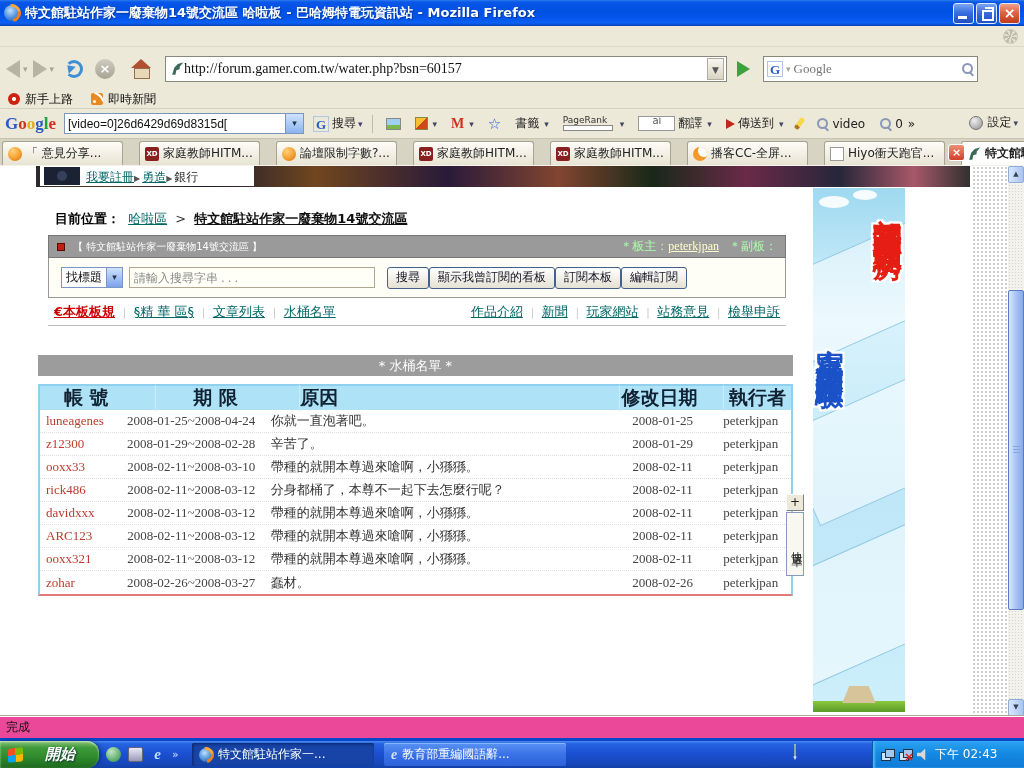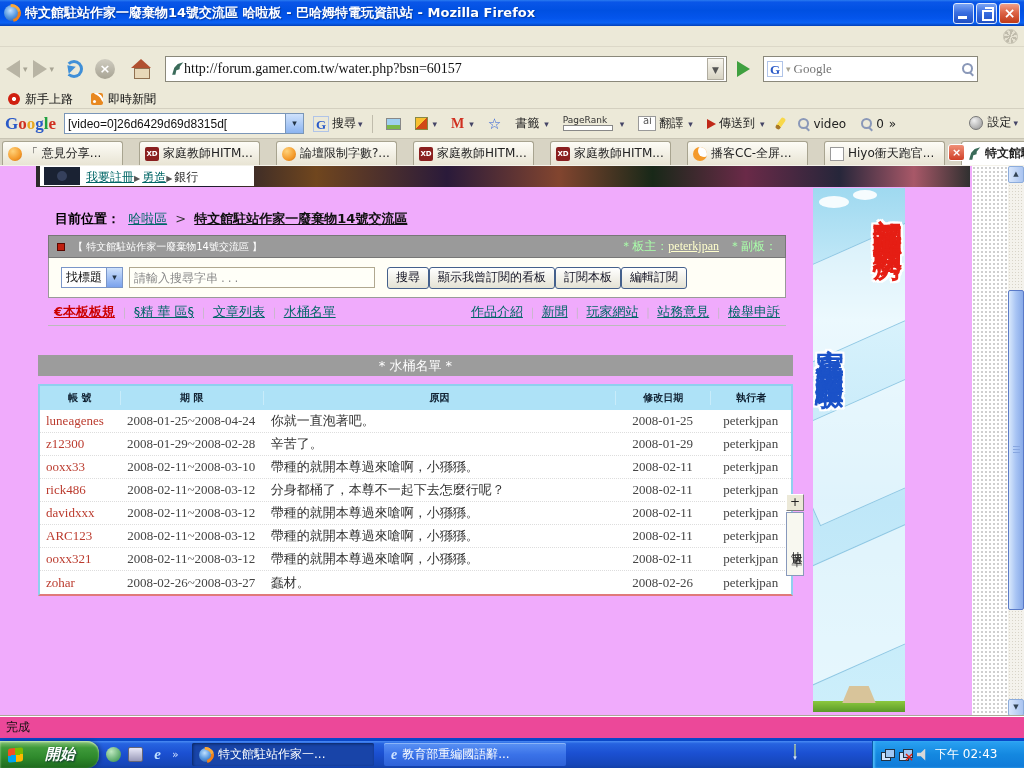--- a/index.html
+++ b/index.html
@@ -90,21 +90,21 @@
   .gtb { display:flex; align-items:center; gap:3px; padding:2px 5px; margin-left:4px; white-space:nowrap; }
   .gsep { width:1px; height:18px; background:#c0bcac; margin:0 4px; }
   .ddc::after { content:"▾"; color:#446; font-size:9px; margin-left:2px; }
   .i-photo { width:15px; height:12px; border:1px solid #888; background:linear-gradient(180deg,#9fd0f0 60%,#7ab84a 60%); display:inline-block; }
   .i-cube { width:13px; height:13px; background:linear-gradient(135deg,#f8c030 50%,#d04818 50%); border:1px solid #884; display:inline-block; }
   .i-gmail { color:#d03020; font-weight:bold; font-family:"Liberation Serif",serif; font-size:14px; }
   .i-star { color:#2a5ad8; font-size:15px; }
   .pagerank { display:inline-block; width:52px; }
   .pagerank .pr-t { font-size:9px; color:#333; display:block; line-height:9px; }
   .pagerank .pr-b { display:block; width:50px; height:6px; border:1px solid #888; background:#fff; }
-  .i-trans { width:18px; height:15px; border:1px solid #999; background:#fff; font-size:10px; line-height:7px; color:#555; text-align:center; display:inline-block; overflow:hidden; }
+  .i-trans { width:37px; height:15px; border:1px solid #999; background:#fff; font-size:10px; line-height:7px; color:#555; text-align:center; display:inline-block; overflow:hidden; }
   .i-send { width:0; height:0; border-top:5px solid transparent; border-bottom:5px solid transparent; border-left:9px solid #c02818; display:inline-block; }
   .i-pen { width:5px; height:13px; background:linear-gradient(180deg,#f8d84a 70%,#a87828 70%); transform:rotate(35deg); display:inline-block; border-radius:2px; }
   .gset { position:absolute; right:6px; top:5px; display:flex; align-items:center; gap:4px; font-size:12px; }
   .i-sphere { width:14px; height:14px; border-radius:50%; background:radial-gradient(circle at 35% 30%,#f0f0f0,#909090); border:1px solid #777; }
 
   
   .tabbar { position:absolute; top:139px; left:0; width:1024px; height:27px; background:#d8d4c4; border-bottom:1px solid #f4f2ea; }
   .tabs { position:absolute; left:2px; bottom:0; display:flex; }
   .tab { width:121px; height:24px; margin-right:16px; border:1px solid #a8a490; border-bottom:none; border-radius:3px 3px 0 0;
     background:linear-gradient(180deg,#fdfcf6,#e8e4d4); display:flex; align-items:center; gap:4px; padding:0 5px; }
@@ -117,21 +117,21 @@
   .i-xd::after { content:"XD"; position:absolute; inset:0; color:#fff; font:bold 7px/14px "DejaVu Sans",sans-serif; text-align:center; }
   .i-crescent { background:#f49a2a; border-radius:50%; position:relative; overflow:hidden; }
   .i-crescent::after { content:""; position:absolute; left:5px; top:-2px; width:12px; height:12px; border-radius:50%; background:#fff; }
   .i-page { background:#fff; border:1px solid #999; }
   .i-dragon { background:#3a6b5a; clip-path:polygon(15% 95%,30% 45%,55% 18%,95% 5%,70% 35%,68% 55%,45% 62%,38% 95%); }
   .tab-close { position:absolute; left:948px; bottom:4px; width:17px; height:17px; border-radius:3px; border:1px solid #fff;
     background:linear-gradient(180deg,#f09078,#d04028); color:#fff; font-weight:bold; font-size:11px; line-height:15px; text-align:center; }
   .tab-dd { position:absolute; left:986px; bottom:6px; color:#666; font-size:10px; }
 
   
-  .viewport { position:absolute; top:166px; left:0; width:1024px; height:550px; background:#f0abfc; overflow:hidden; }
+  .viewport { position:absolute; top:166px; left:0; width:1024px; height:550px; background:#ffffff; overflow:hidden; }
 
   .banner { position:absolute; left:36px; top:0; width:934px; height:21px;
     background:linear-gradient(90deg,#2a2a2a 0,#5a3a2a 8%,#1a1a2e 18%,#70461e 30%,#2a1a3a 44%,#82452f 56%,#182818 66%,#6a2a48 76%,#26263a 86%,#a85868 94%,#303030 100%); }
   .banner-box { position:absolute; left:4px; top:0; width:214px; height:20px; background:#fff; display:flex; align-items:center; gap:6px; padding:0 4px; }
   .banner-avatar { width:36px; height:18px; background:#1a2233; position:relative; flex:none; }
   .banner-avatar::after { content:""; position:absolute; left:13px; top:4px; width:10px; height:10px; border-radius:50%; background:#35405c; }
   .bn-link { font-size:12px; color:#066; text-decoration:underline; white-space:nowrap; }
   .bn-link:nth-child(n+3) { color:#222; text-decoration:none; }
   .bn-link + .bn-link::before { content:"▶ "; color:#555; font-size:8px; text-decoration:none; display:inline-block; margin-right:2px; }
 
@@ -161,21 +161,21 @@
   .bl-left { flex:1; }
   .blink { color:#066; text-decoration:underline; white-space:nowrap; }
   .bl-left .blink:first-child { color:#c00; font-weight:bold; }
   .blink + .blink::before { content:"｜"; color:#bbb; text-decoration:none; display:inline-block; margin:0 4px; font-size:11px; }
 
   .section-bar { position:absolute; left:38px; top:189px; width:755px; height:21px; background:#9c9c9c;
     color:#fff; font-size:13px; text-align:center; line-height:21px; }
 
   .bucket-table { position:absolute; left:38px; top:218px; width:755px; border:2px solid #8fd0ee; border-bottom:2px solid #e07a7a; background:#fff; }
   .t-head { display:flex; background:#aee2f7; height:24px; align-items:center; }
-  .t-head .hc { font-weight:bold; font-size:10px; color:#123; text-align:center; border-left:1px solid #c8ecfa; }
+  .t-head .hc { font-weight:bold; font-size:19px; color:#123; border-left:1px solid #c8ecfa;margin-left:24px; }
   .t-head .hc:first-child { border-left:none; }
   .t-row { display:flex; height:23px; align-items:center; border-bottom:1px dotted #ddd; font-family:"Liberation Serif","DejaVu Serif",serif; }
   .t-row:last-child { border-bottom:none; }
   .c-acc { width:80px; padding-left:6px; color:#bb3b2e; font-size:13px; overflow:hidden; white-space:nowrap; }
   .c-per { width:144px; text-align:center; color:#444; font-size:13px; white-space:nowrap; }
   .c-rea { width:354px; padding-left:8px; color:#333; font-size:13px; overflow:hidden; white-space:nowrap; }
   .c-mod { width:96px; text-align:center; color:#444; font-size:13px; }
   .c-exe { width:81px; text-align:center; color:#444; font-size:13px; }
   .t-head .c-acc, .t-head .c-rea { padding-left:0; }
 

